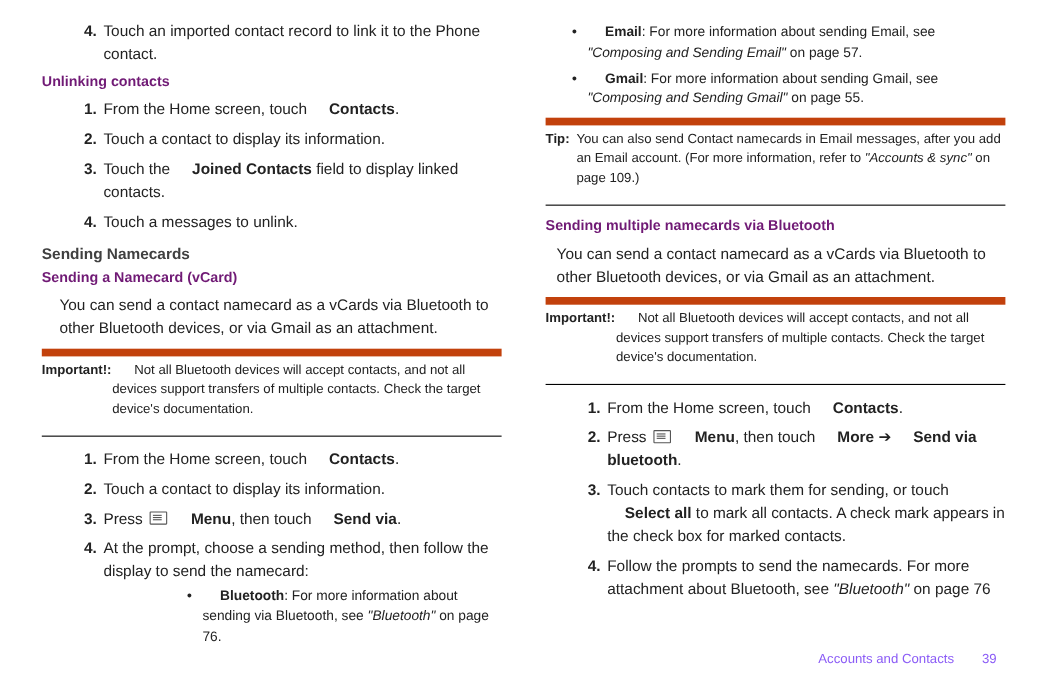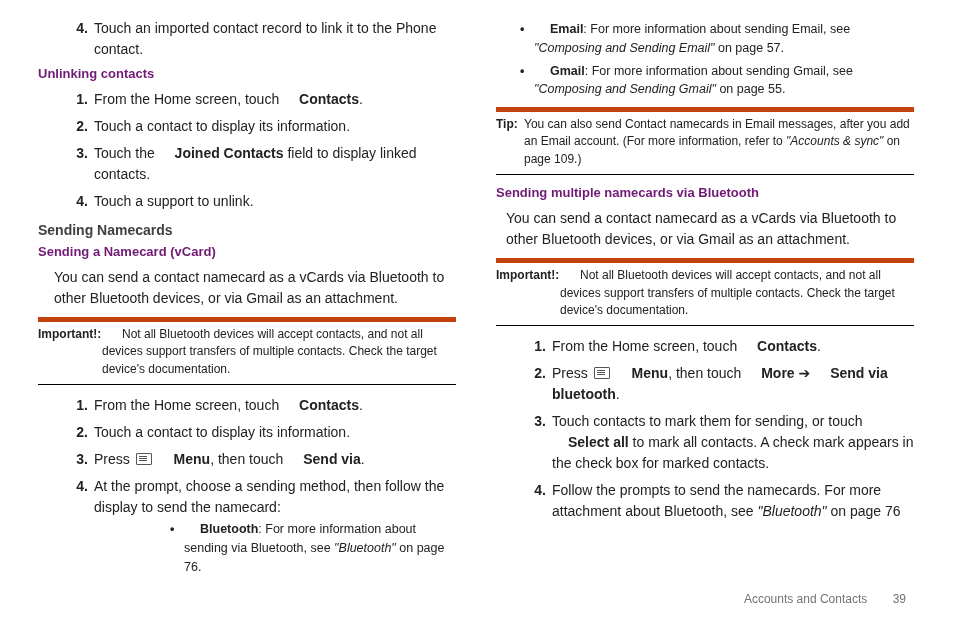--- a/index.html
+++ b/index.html
@@ -58,25 +58,25 @@
     width: 22px;
     text-align: right;
   }
   ol.steps.start4 { counter-reset: step 3; }
   .body-text {
     font-size: 14px;
     line-height: 1.5;
     margin: 4px 0 8px 16px;
   }
   .note {
-    border-top: 5px solid #c2410c;
+    border-top: 7px solid #c2410c;
     border-bottom: 1px solid #000;
     font-size: 12px;
     line-height: 1.45;
-    padding: 4px 0 6px 0;
+    padding: 4px 0 16px 0;
     margin: 8px 0 10px 0;
   }
   .note .lbl {
     font-weight: bold;
     float: left;
     width: 84px;
   }
   .note .txt {
     display: block;
     margin-left: 64px;
@@ -117,42 +117,42 @@
     background: linear-gradient(#555,#555) 2px 2px/8px 1px no-repeat,
                 linear-gradient(#555,#555) 2px 4px/8px 1px no-repeat,
                 linear-gradient(#555,#555) 2px 6px/8px 1px no-repeat,
                 #fff;
   }
   .footer {
     position: absolute;
     right: 48px;
     bottom: 30px;
     font-size: 12px;
-    color: #737373;
+    color: #8b5cf6;
   }
   .footer .pg { margin-left: 22px; }
 </style>
 </head>
 <body>
 
 <div class="page">
 
   <div class="col">
 
     <ol class="steps start4">
       <li>Touch an imported contact record to link it to the Phone contact.</li>
     </ol>
 
     <div class="h-blue-b">Unlinking contacts</div>
 
     <ol class="steps">
       <li><span>From the Home screen, touch </span><span class="b">Contacts</span><span>.</span></li>
       <li>Touch a contact to display its information.</li>
       <li><span>Touch the </span><span class="b">Joined Contacts</span><span> field to display linked contacts.</span></li>
-      <li>Touch a support to unlink.</li>
+      <li>Touch a messages to unlink.</li>
     </ol>
 
     <div class="h-blue-ib">Sending Namecards</div>
     <div class="h-blue-b">Sending a Namecard (vCard)</div>
 
     <div class="body-text">You can send a contact namecard as a vCards via Bluetooth to other Bluetooth devices, or via Gmail as an attachment.</div>
 
     <div class="note">
       <span class="lbl">Important!:</span>
       <span class="txt">Not all Bluetooth devices will accept contacts, and not all devices support transfers of multiple contacts. Check the target device's documentation.</span>

